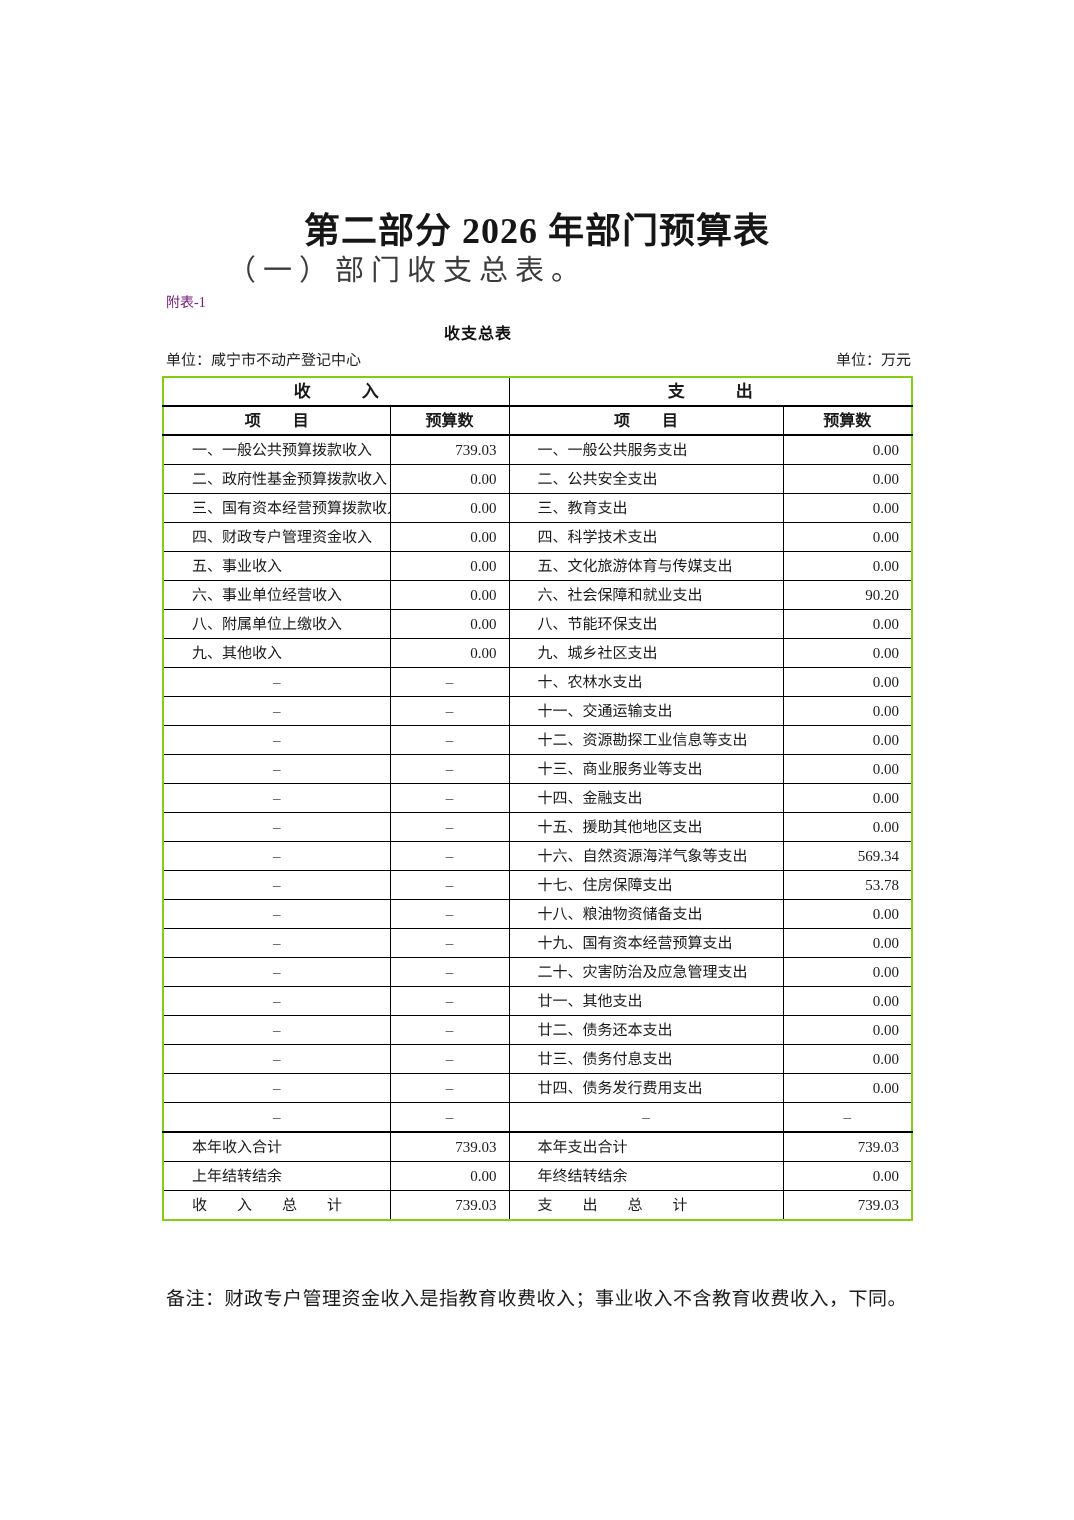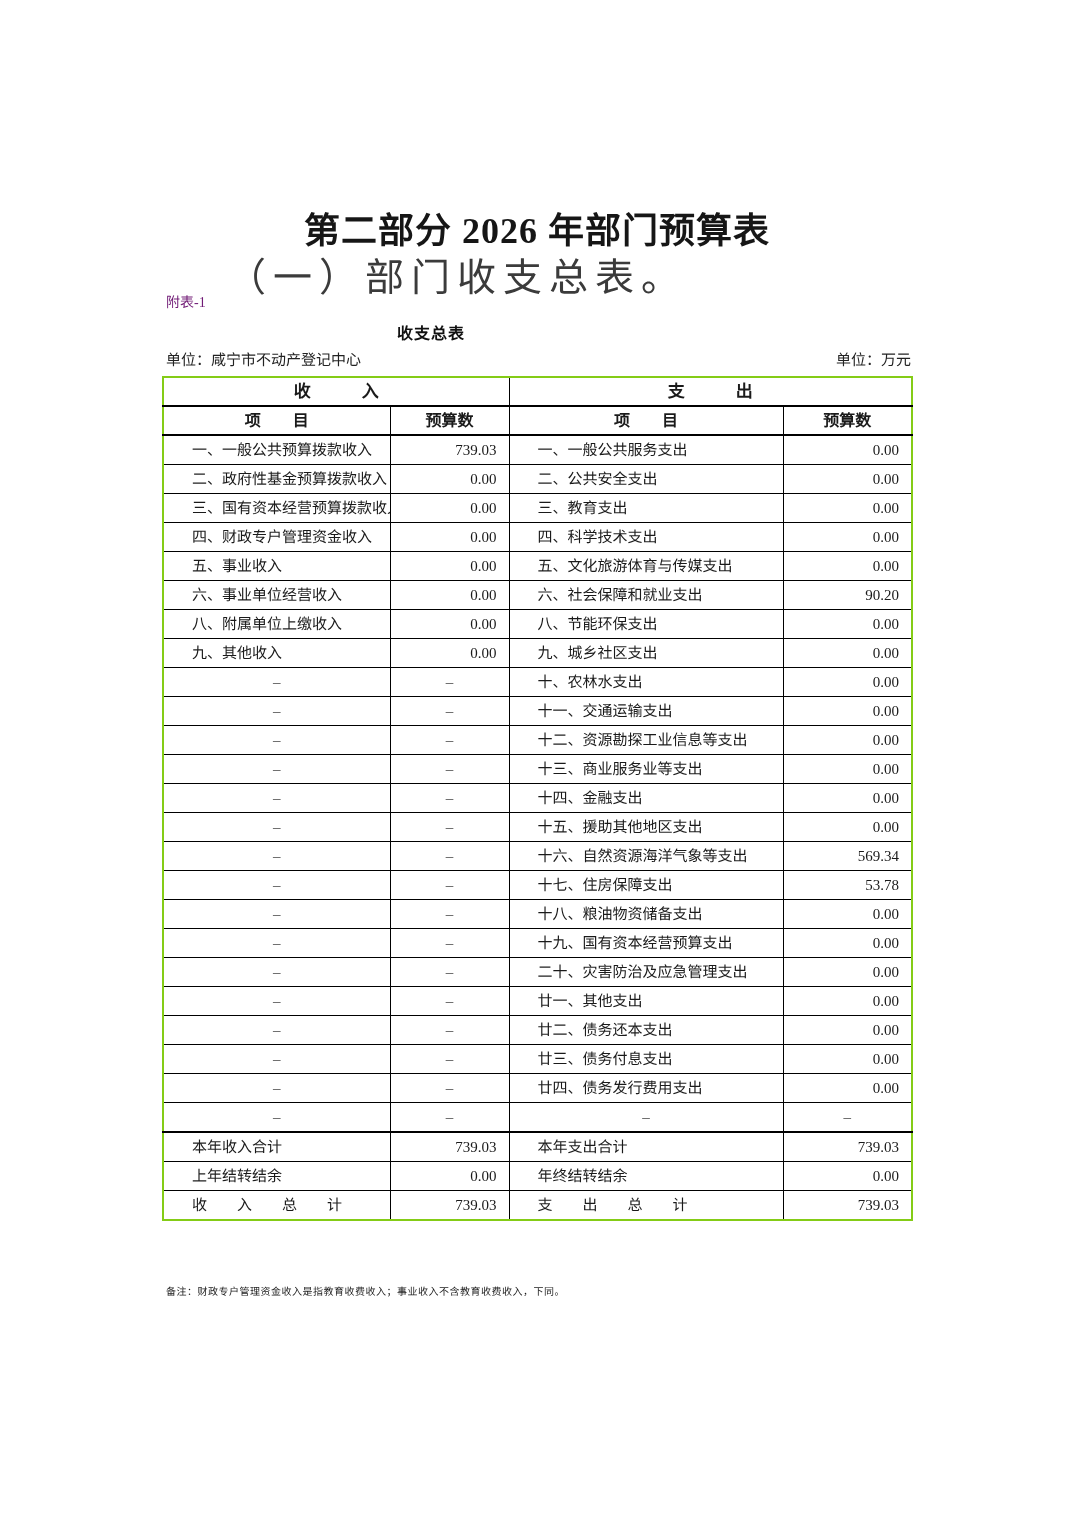--- a/index.html
+++ b/index.html
@@ -23,21 +23,21 @@
     text-align: center;
     font-size: 36px;
     font-weight: bold;
     letter-spacing: 1px;
     color: #161616;
   }
   .doc-subtitle {
     position: absolute;
     top: 246px;
     left: 227px;
-    font-size: 39px;
+    font-size: 29px;
     font-weight: normal;
     letter-spacing: 7px;
     color: #3b3b3b;
   }
   .attach-label {
     position: absolute;
     top: 291px;
     left: 166px;
     font-size: 14px;
     color: #701a75;
@@ -45,20 +45,21 @@
   .table-title {
     position: absolute;
     top: 320px;
     left: 0;
     width: 862px;
     text-align: center;
     font-size: 16px;
     font-weight: bold;
     letter-spacing: 1px;
     color: #111;
+    padding-left: 47px;
   }
   .unit-row {
     position: absolute;
     top: 348px;
     left: 166px;
     width: 745px;
     display: flex;
     justify-content: space-between;
     font-size: 15px;
     color: #222;
@@ -110,21 +111,21 @@
     text-align: center;
     color: #3d3d3d;
   }
   .budget-table tr.totals-start td {
     border-top-width: 2px;
   }
   .note {
     position: absolute;
     top: 1283px;
     left: 166px;
-    font-size: 10px;
+    font-size: 19px;
     letter-spacing: 0.5px;
     color: #1c1c1c;
   }
 </style>
 </head>
 <body>
 
 <div class="doc-title">第二部分 2026 年部门预算表</div>
 <div class="doc-subtitle">（一）部门收支总表。</div>
 <div class="attach-label">附表-1</div>

